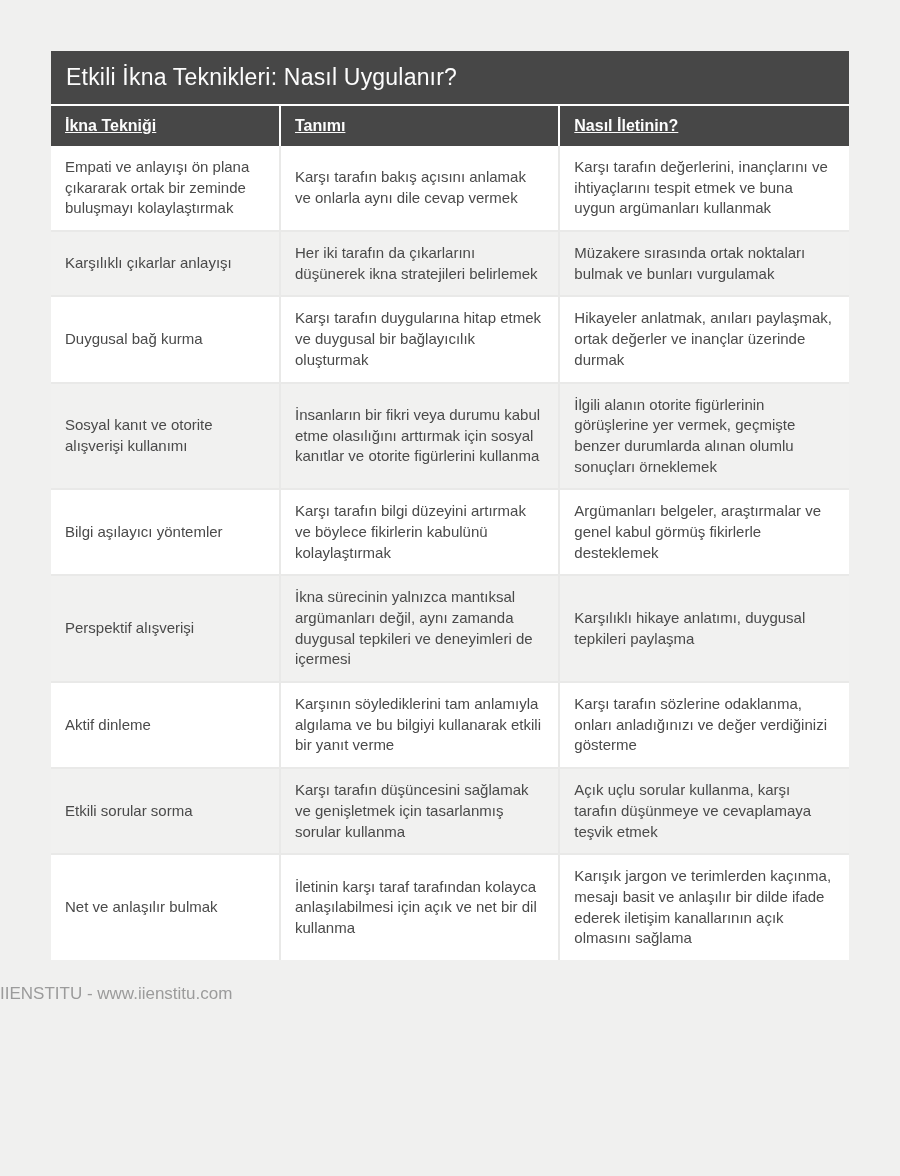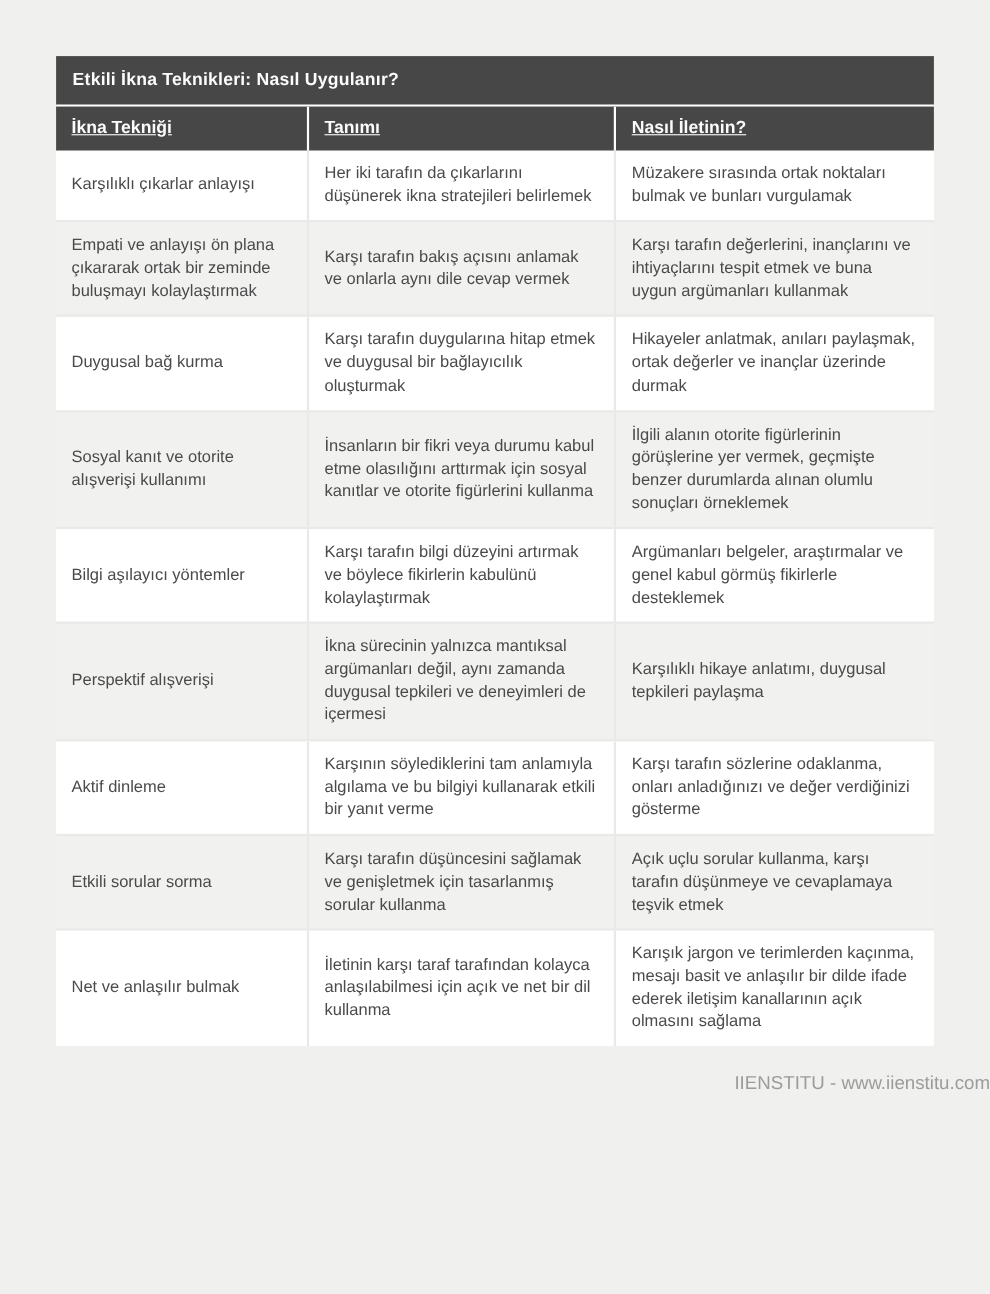--- a/index.html
+++ b/index.html
@@ -22,22 +22,22 @@
     font-family: "Liberation Sans", "DejaVu Sans", sans-serif;
     overflow: hidden;
   }
   .card {
     width: 798px;
     margin: 51px auto 0 auto;
   }
   .title-bar {
     background: var(--header-bg);
     color: var(--header-text);
-    font-size: 16px;
-    font-weight: bold;
+    font-size: 23px;
+    font-weight: normal;
     padding: 13px 15px;
     border-bottom: 2px solid #ffffff;
     letter-spacing: 0.2px;
   }
   table.ikna {
     width: 100%;
     border-collapse: collapse;
     table-layout: fixed;
   }
   table.ikna th {
@@ -60,21 +60,21 @@
     padding: 11px 14px;
     border-left: 2px solid var(--cell-border);
     border-top: 2px solid var(--cell-border);
     word-wrap: break-word;
   }
   table.ikna td:first-child { border-left: 0; }
   table.ikna tbody tr:first-child td { border-top: 0; }
   table.ikna tbody tr:nth-child(odd) td { background: var(--row-bg); }
   table.ikna tbody tr:nth-child(even) td { background: var(--row-alt-bg); }
   .footer {
-    text-align: right;
+    text-align: left;
     color: var(--footer-text);
     font-size: 17px;
     margin-top: 24px;
   }
 </style>
 </head>
 <body>
 
 <div class="card">
   <div class="title-bar">Etkili İkna Teknikleri: Nasıl Uygulanır?</div>
@@ -87,29 +87,29 @@
     </colgroup>
     <thead>
       <tr>
         <th>İkna Tekniği</th>
         <th>Tanımı</th>
         <th>Nasıl İletinin?</th>
       </tr>
     </thead>
     <tbody>
   <tr>
+    <td>Empati ve anlayışı ön plana çıkararak ortak bir zeminde buluşmayı kolaylaştırmak</td>
+    <td>Karşı tarafın bakış açısını anlamak ve onlarla aynı dile cevap vermek</td>
+    <td>Karşı tarafın değerlerini, inançlarını ve ihtiyaçlarını tespit etmek ve buna uygun argümanları kullanmak</td>
+  </tr>
+
+  <tr>
     <td>Karşılıklı çıkarlar anlayışı</td>
     <td>Her iki tarafın da çıkarlarını düşünerek ikna stratejileri belirlemek</td>
     <td>Müzakere sırasında ortak noktaları bulmak ve bunları vurgulamak</td>
-  </tr>
-
-  <tr>
-    <td>Empati ve anlayışı ön plana çıkararak ortak bir zeminde buluşmayı kolaylaştırmak</td>
-    <td>Karşı tarafın bakış açısını anlamak ve onlarla aynı dile cevap vermek</td>
-    <td>Karşı tarafın değerlerini, inançlarını ve ihtiyaçlarını tespit etmek ve buna uygun argümanları kullanmak</td>
   </tr>
 
   <tr>
     <td>Duygusal bağ kurma</td>
     <td>Karşı tarafın duygularına hitap etmek ve duygusal bir bağlayıcılık oluşturmak</td>
     <td>Hikayeler anlatmak, anıları paylaşmak, ortak değerler ve inançlar üzerinde durmak</td>
   </tr>
 
   <tr>
     <td>Sosyal kanıt ve otorite alışverişi kullanımı</td>

